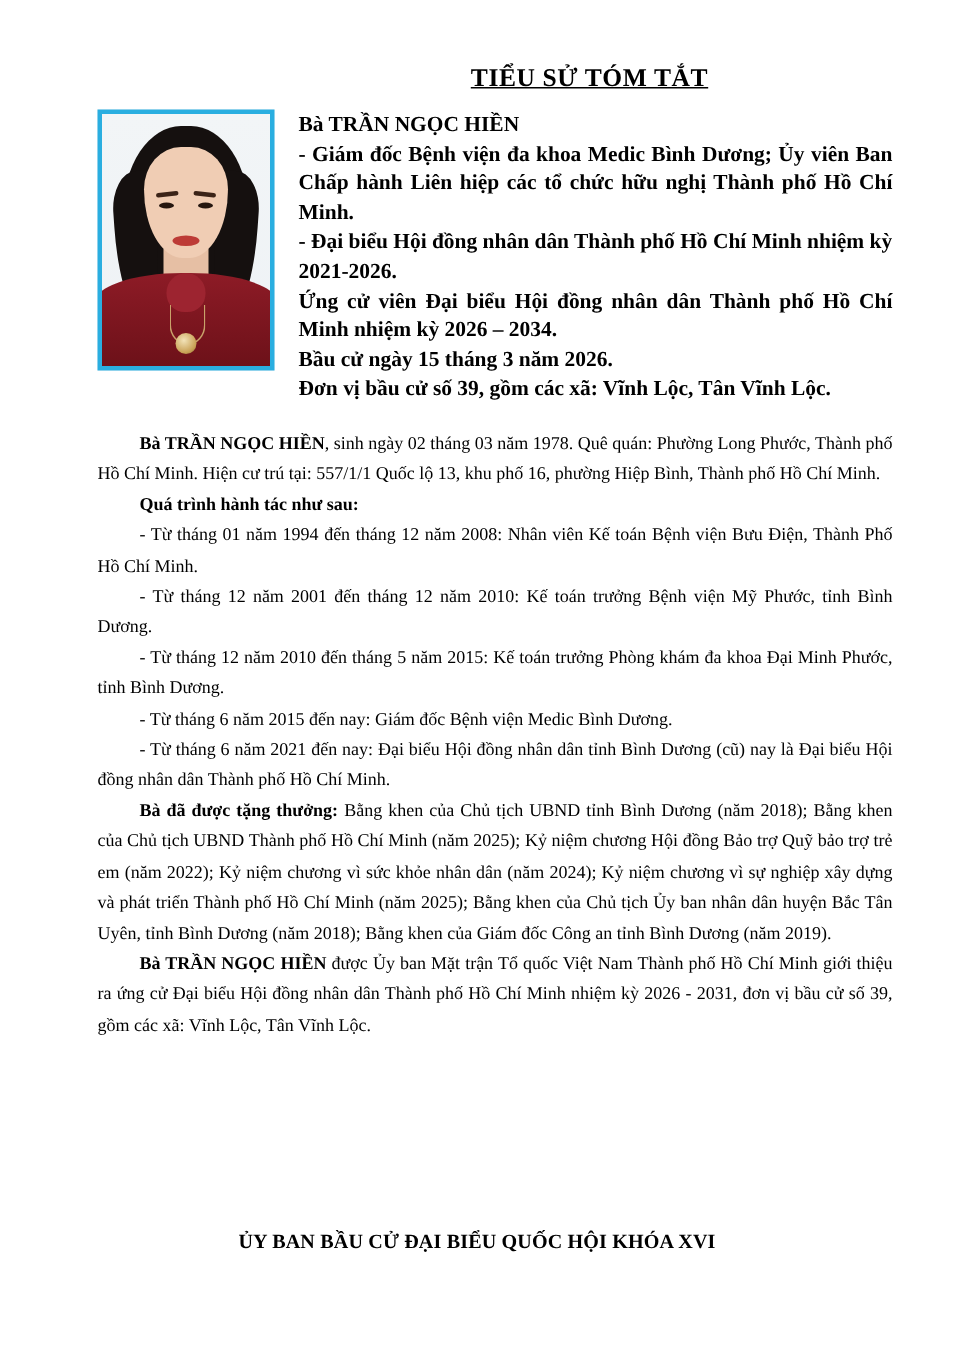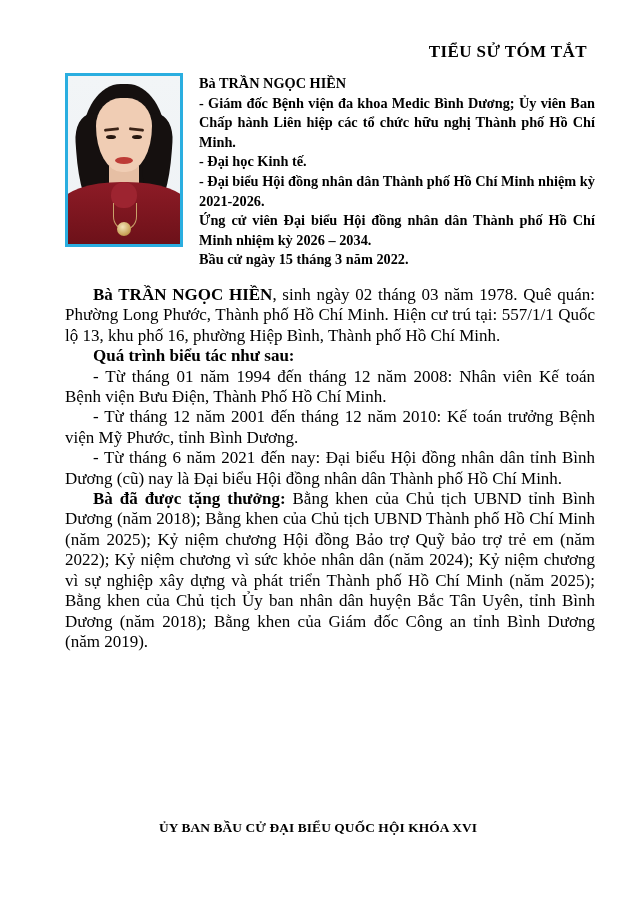--- a/index.html
+++ b/index.html
@@ -188,24 +188,25 @@
   }
 
   .head-col {
     flex: 1 1 auto;
     padding-left: 12px;
   }
 
   .doc-title {
     font-weight: bold;
     font-size: 17px;
-    text-align: right;
+    text-align: center;
     letter-spacing: 0.4px;
     margin: 0 0 12px 0;
     padding-right: 8px;
+    text-decoration: underline;
   }
 
   .head-line {
     font-weight: bold;
     font-size: 14.3px;
     line-height: 19.6px;
     margin: 0;
     text-align: justify;
     text-justify: inter-word;
   }
@@ -215,21 +216,21 @@
 
   
   .body-text {
     position: absolute;
     left: 65px;
     top: 285px;
     width: 530px;
   }
 
   .para {
-    font-size: 17px;
+    font-size: 12px;
     line-height: 20.4px;
     margin: 0;
     text-align: justify;
     text-justify: inter-word;
     text-indent: 28px;
     hyphens: none;
   }
 
   .para b {
     font-weight: bold;
@@ -277,41 +278,44 @@
             <div class="p-chain"></div>
             <div class="p-pendant"></div>
           </div>
         </div>
       </div>
 
       <div class="head-col">
         <div class="doc-title">TIỂU SỬ TÓM TẮT</div>
         <p class="head-line nojust">Bà TRẦN NGỌC HIỀN</p>
         <p class="head-line">- Giám đốc Bệnh viện đa khoa Medic Bình Dương; Ủy viên Ban Chấp hành Liên hiệp các tổ chức hữu nghị Thành phố Hồ Chí Minh.</p>
-        <p class="head-line nojust">- Đại học Kinh tế.</p>
         <p class="head-line nojust">- Đại biểu Hội đồng nhân dân Thành phố Hồ Chí Minh nhiệm kỳ 2021-2026.</p>
         <p class="head-line">Ứng cử viên Đại biểu Hội đồng nhân dân Thành phố Hồ Chí Minh nhiệm kỳ 2026 – 2034.</p>
-        <p class="head-line nojust">Bầu cử ngày 15 tháng 3 năm 2022.</p>
+        <p class="head-line nojust">Bầu cử ngày 15 tháng 3 năm 2026.</p>
+        <p class="head-line nojust">Đơn vị bầu cử số 39, gồm các xã: Vĩnh Lộc, Tân Vĩnh Lộc.</p>
       </div>
 
     </div>
   </div>
 
   <div class="body-text">
 
     <p class="para"><b>Bà TRẦN NGỌC HIỀN</b><span>, sinh ngày 02 tháng 03 năm 1978. Quê quán: Phường Long Phước, Thành phố Hồ Chí Minh. Hiện cư trú tại: 557/1/1 Quốc lộ 13, khu phố 16, phường Hiệp Bình, Thành phố Hồ Chí Minh.</span></p>
 
-    <p class="para"><b>Quá trình biểu tác như sau:</b></p>
+    <p class="para"><b>Quá trình hành tác như sau:</b></p>
 
     <p class="para">- Từ tháng 01 năm 1994 đến tháng 12 năm 2008: Nhân viên Kế toán Bệnh viện Bưu Điện, Thành Phố Hồ Chí Minh.</p>
     <p class="para">- Từ tháng 12 năm 2001 đến tháng 12 năm 2010: Kế toán trưởng Bệnh viện Mỹ Phước, tỉnh Bình Dương.</p>
+    <p class="para">- Từ tháng 12 năm 2010 đến tháng 5 năm 2015: Kế toán trưởng Phòng khám đa khoa Đại Minh Phước, tỉnh Bình Dương.</p>
+    <p class="para">- Từ tháng 6 năm 2015 đến nay: Giám đốc Bệnh viện Medic Bình Dương.</p>
     <p class="para">- Từ tháng 6 năm 2021 đến nay: Đại biểu Hội đồng nhân dân tỉnh Bình Dương (cũ) nay là Đại biểu Hội đồng nhân dân Thành phố Hồ Chí Minh.</p>
 
     <p class="para"><b>Bà đã được tặng thưởng:</b><span> Bằng khen của Chủ tịch UBND tỉnh Bình Dương (năm 2018); Bằng khen của Chủ tịch UBND Thành phố Hồ Chí Minh (năm 2025); Kỷ niệm chương Hội đồng Bảo trợ Quỹ bảo trợ trẻ em (năm 2022); Kỷ niệm chương vì sức khỏe nhân dân (năm 2024); Kỷ niệm chương vì sự nghiệp xây dựng và phát triển Thành phố Hồ Chí Minh (năm 2025); Bằng khen của Chủ tịch Ủy ban nhân dân huyện Bắc Tân Uyên, tỉnh Bình Dương (năm 2018); Bằng khen của Giám đốc Công an tỉnh Bình Dương (năm 2019).</span></p>
 
+    <p class="para"><b>Bà TRẦN NGỌC HIỀN</b><span> được Ủy ban Mặt trận Tổ quốc Việt Nam Thành phố Hồ Chí Minh giới thiệu ra ứng cử Đại biểu Hội đồng nhân dân Thành phố Hồ Chí Minh nhiệm kỳ 2026 - 2031, đơn vị bầu cử số 39, gồm các xã: Vĩnh Lộc, Tân Vĩnh Lộc.</span></p>
 
   </div>
 
   <div class="footer">
     <p class="footer-line">ỦY BAN BẦU CỬ ĐẠI BIỂU QUỐC HỘI KHÓA XVI</p>
   </div>
 
 </div>
 
 </body></html>

